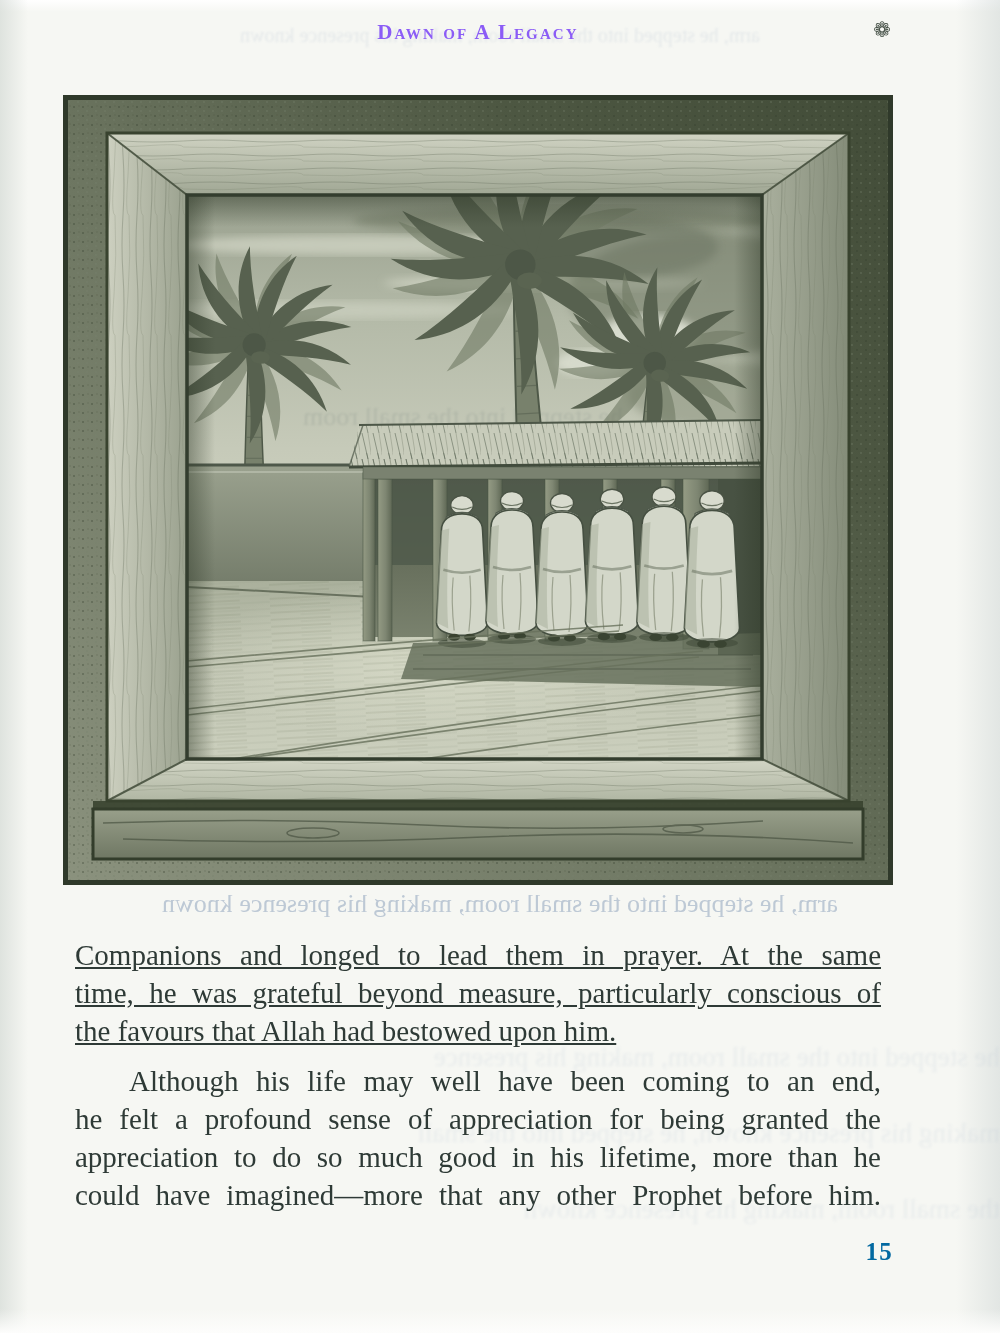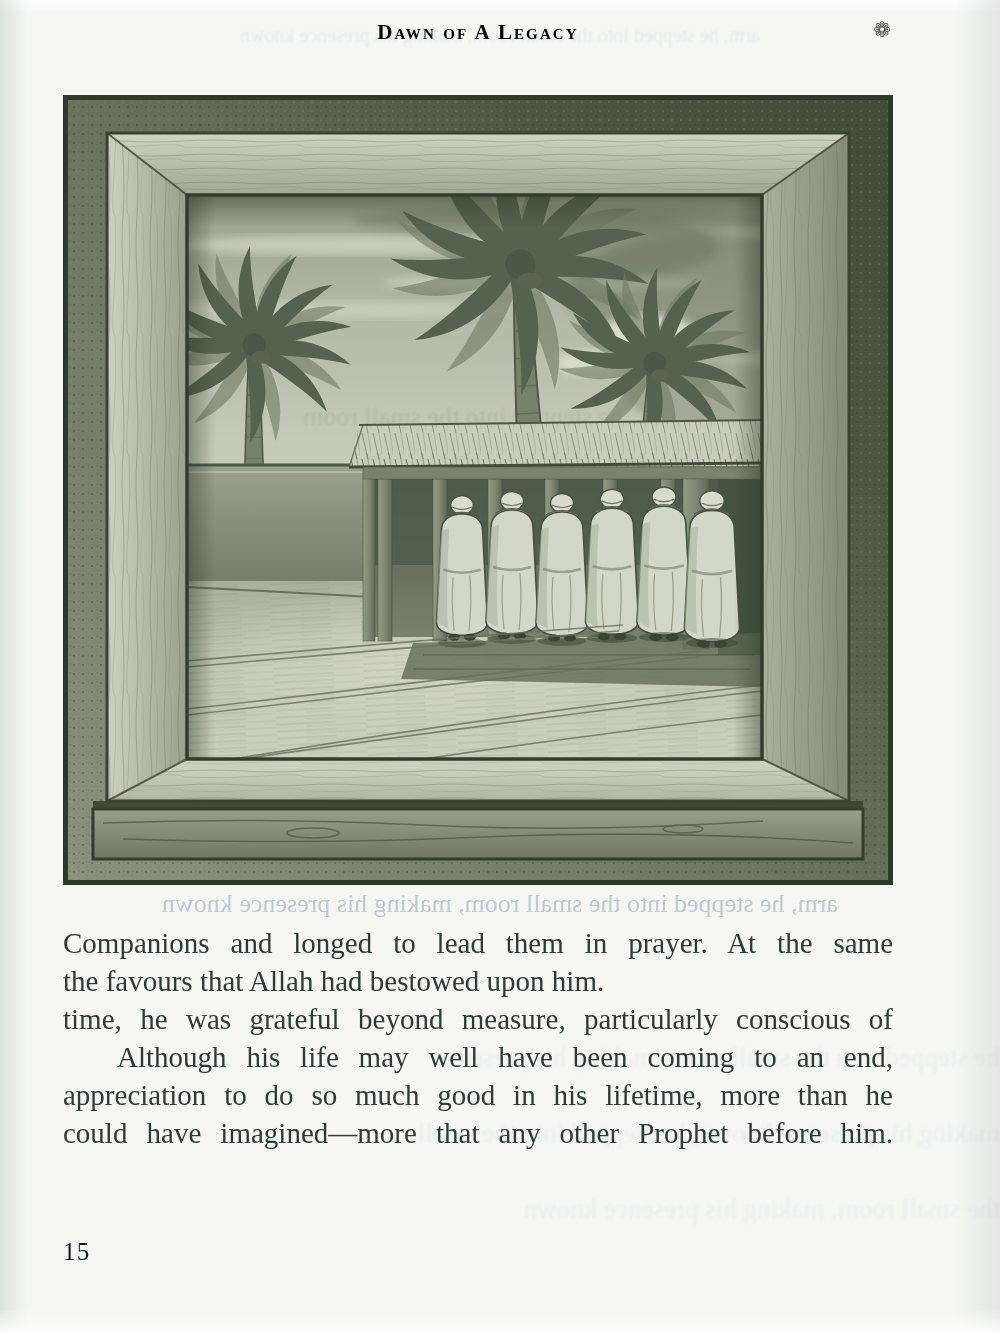--- a/index.html
+++ b/index.html
@@ -10,21 +10,21 @@
   }
   .page{position:absolute;inset:0;}
   .edge{position:absolute;pointer-events:none;}
   .edge-left{left:0;top:0;width:28px;height:1333px;background:linear-gradient(90deg,rgba(203,210,205,.55),rgba(203,210,205,0));}
   .edge-right{right:0;top:0;width:44px;height:1333px;background:linear-gradient(270deg,rgba(206,213,212,.5),rgba(206,213,212,0));}
   .edge-top{left:0;top:0;width:1000px;height:12px;background:linear-gradient(180deg,#ffffff,rgba(255,255,255,0));}
   .edge-bottom{left:0;bottom:0;width:1000px;height:24px;background:linear-gradient(0deg,#fdfdfc,rgba(253,253,252,0));}
 
   .running-head{
     position:absolute;left:63px;top:20px;width:830px;text-align:center;
-    font-size:21px;letter-spacing:.1em;color:#000000;
+    font-size:21px;letter-spacing:.1em;color:#8b5cf6;
     font-variant:small-caps;font-weight:600;
   }
   .ornament{
     position:absolute;left:864px;top:18px;width:36px;text-align:center;
     font-family:"DejaVu Sans",sans-serif;font-size:21px;color:#49544a;
     filter:blur(.3px);
   }
   .head-ghost{
     position:absolute;left:40px;top:24px;width:920px;text-align:center;
     transform:scaleX(-1);color:#c3cdd8;opacity:.35;font-size:20px;
@@ -51,22 +51,22 @@
     font-size:29px;line-height:38px;
   }
   .bline{
     display:block;height:38px;white-space:nowrap;
     text-align:justify;text-align-last:justify;
   }
   .bline.end{text-align-last:left;}
   .bline.indent{padding-left:54px;}
 
   .pagenum{
-    position:absolute;left:63px;top:1238px;width:830px;text-align:left;
-    font-size:25px;color:#0f172a;letter-spacing:.05em;
+    position:absolute;left:63px;top:1238px;width:830px;text-align:right;
+    font-size:25px;color:#0369a1;letter-spacing:.05em;font-weight:bold;
   }
 </style>
 </head>
 <body>
 
 <div class="page">
 
   <div class="edge edge-top"></div>
   <div class="edge edge-left"></div>
   <div class="edge edge-right"></div>
@@ -356,27 +356,28 @@
     </svg>
   </div>
 
   <div class="bleed-line">arm, he stepped into the small room, making his presence known</div>
 
   <div class="body-ghost bg1">he stepped into the small room, making his presence</div>
   <div class="body-ghost bg2">making his presence known, he stepped into the small</div>
   <div class="body-ghost bg3">the small room, making his presence known</div>
 
   <div class="bodytext">
-    <p style="margin:0;">
+    <p style="margin:12px;text-decoration:underline;">
       <span class="bline">Companions and longed to lead them in prayer. At the same</span>
+      <span class="bline">time, he was grateful beyond measure, particularly conscious of</span>
       <span class="bline end">the favours that Allah had bestowed upon him.</span>
-      <span class="bline">time, he was grateful beyond measure, particularly conscious of</span>
     </p>
-    <p style="margin:0;">
+    <p style="margin:12px;">
       <span class="bline indent">Although his life may well have been coming to an end,</span>
+      <span class="bline">he felt a profound sense of appreciation for being granted the</span>
       <span class="bline">appreciation to do so much good in his lifetime, more than he</span>
       <span class="bline">could have imagined—more that any other Prophet before him.</span>
     </p>
   </div>
 
   <div class="pagenum">15</div>
 
 </div>
 
 </body></html>

